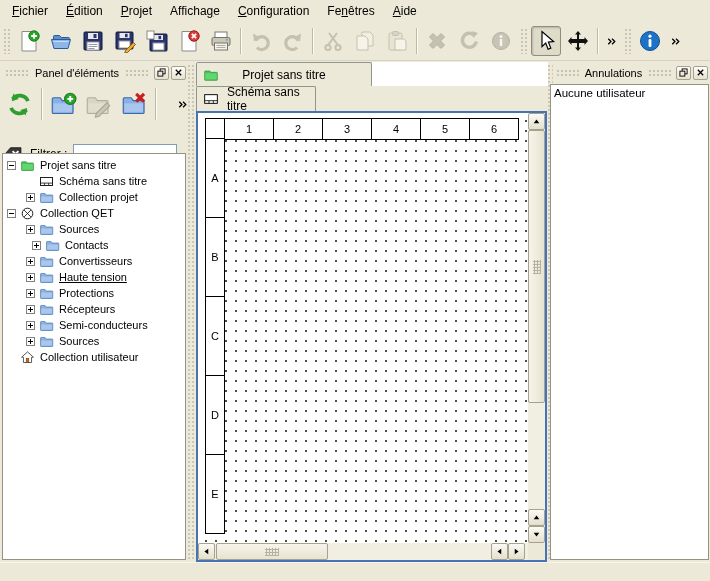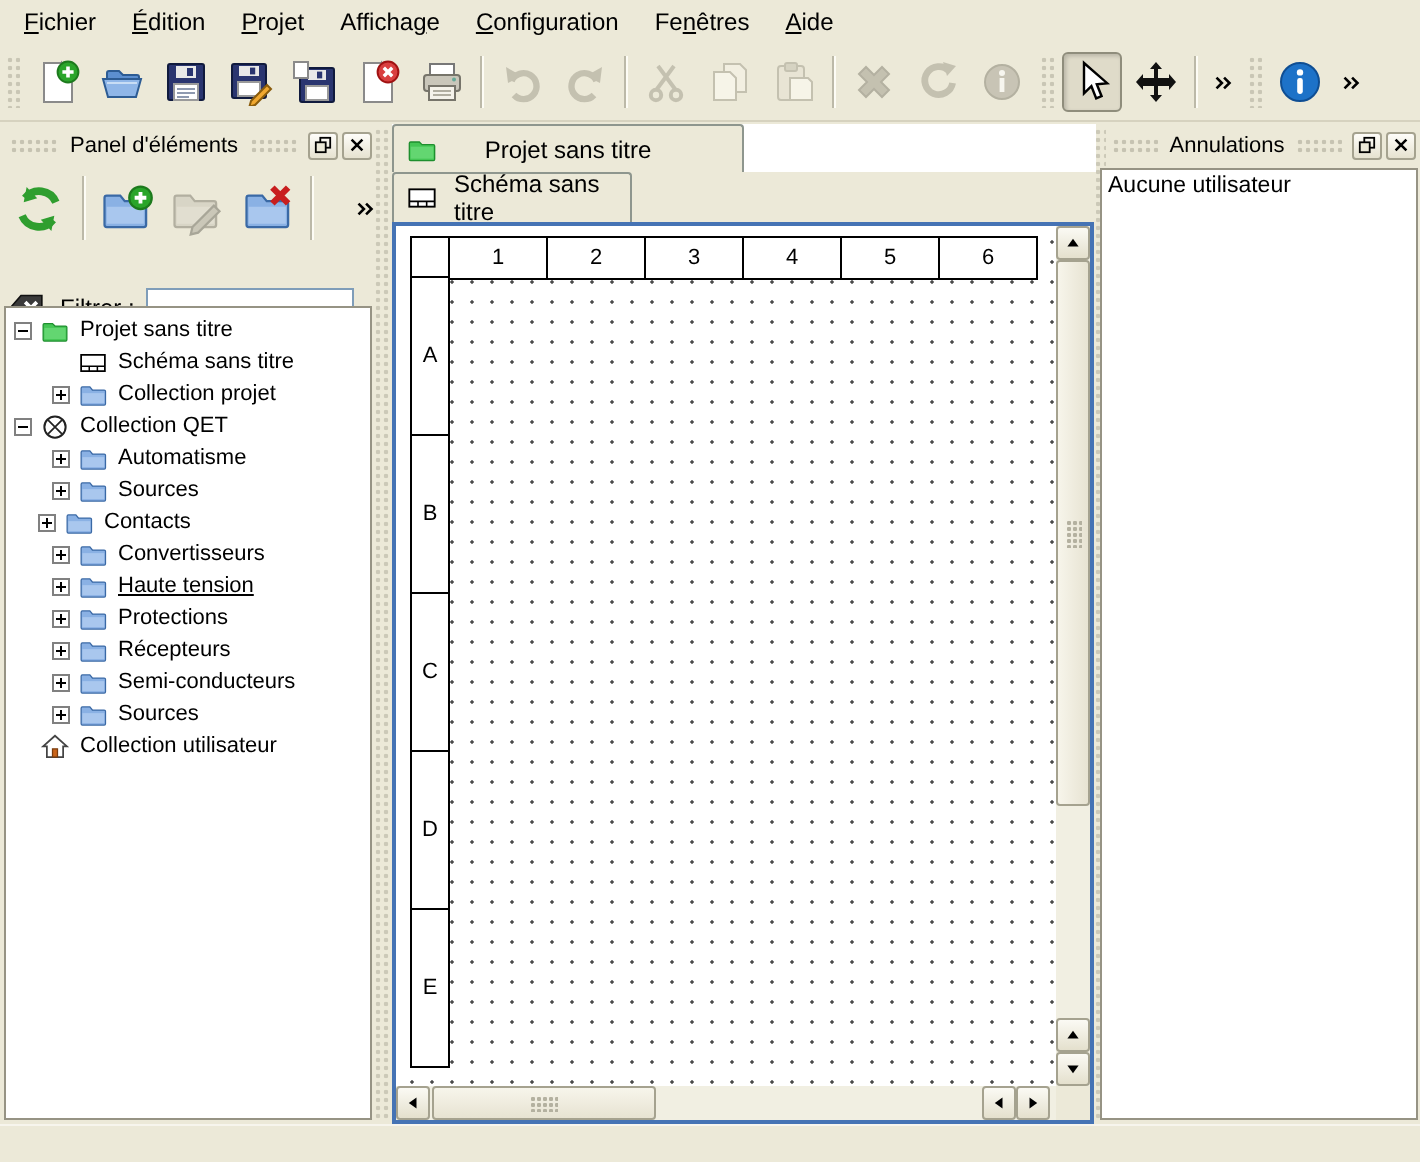--- a/index.html
+++ b/index.html
@@ -478,38 +478,23 @@
           <rect x=".5" y=".5" width="8" height="8" fill="#fff" stroke="#808080"></rect>
           <path d="M2 4.5h5M4.5 2v5" stroke="#000"></path>
         </svg>
       </span>
       <span class="icon ticon">
         <svg viewBox="0 0 24 24">
           <path d="M2.5 6.5a1 1 0 0 1 1-1h6l2 2.5h9.5a1 1 0 0 1 1 1V19a1 1 0 0 1-1 1H3.5a1 1 0 0 1-1-1z" fill="#8ab1e4" stroke="#3a69a5"></path>
           <path d="M3.5 10.5h17.5v8H3.5z" fill="#a9c7ee"></path>
         </svg>
       </span>
-      <span class="tlabeltxt">Automatisme</span>
-    </div>
-    <div class="titem" style="padding-left: 23px;">
-      <span class="icon texp">
-        <svg viewBox="0 0 9 9">
-          <rect x=".5" y=".5" width="8" height="8" fill="#fff" stroke="#808080"></rect>
-          <path d="M2 4.5h5M4.5 2v5" stroke="#000"></path>
-        </svg>
-      </span>
-      <span class="icon ticon">
-        <svg viewBox="0 0 24 24">
-          <path d="M2.5 6.5a1 1 0 0 1 1-1h6l2 2.5h9.5a1 1 0 0 1 1 1V19a1 1 0 0 1-1 1H3.5a1 1 0 0 1-1-1z" fill="#8ab1e4" stroke="#3a69a5"></path>
-          <path d="M3.5 10.5h17.5v8H3.5z" fill="#a9c7ee"></path>
-        </svg>
-      </span>
       <span class="tlabeltxt">Sources</span>
     </div>
-    <div class="titem" style="padding-left: 16px;">
+    <div class="titem" style="padding-left: 29px;">
       <span class="icon texp">
         <svg viewBox="0 0 9 9">
           <rect x=".5" y=".5" width="8" height="8" fill="#fff" stroke="#808080"></rect>
           <path d="M2 4.5h5M4.5 2v5" stroke="#000"></path>
         </svg>
       </span>
       <span class="icon ticon">
         <svg viewBox="0 0 24 24">
           <path d="M2.5 6.5a1 1 0 0 1 1-1h6l2 2.5h9.5a1 1 0 0 1 1 1V19a1 1 0 0 1-1 1H3.5a1 1 0 0 1-1-1z" fill="#8ab1e4" stroke="#3a69a5"></path>
           <path d="M3.5 10.5h17.5v8H3.5z" fill="#a9c7ee"></path>

